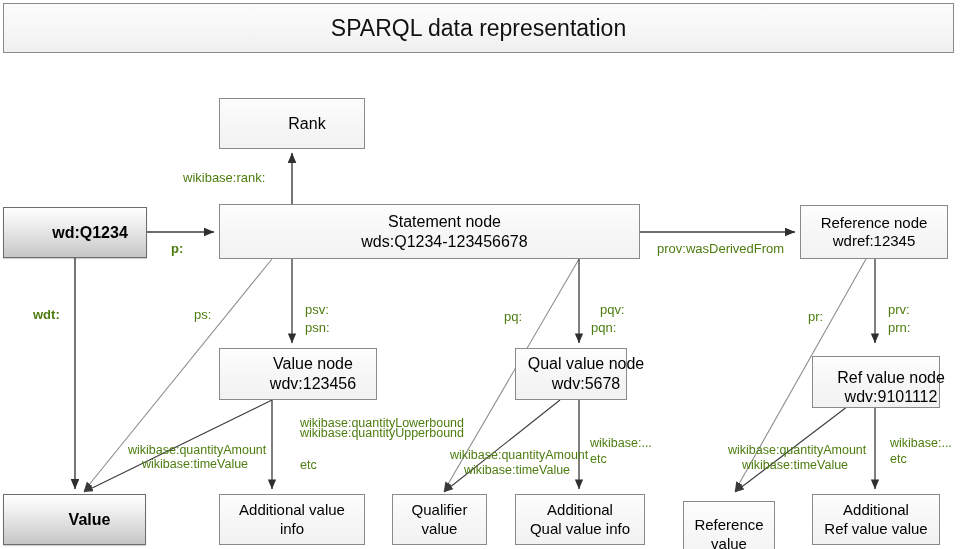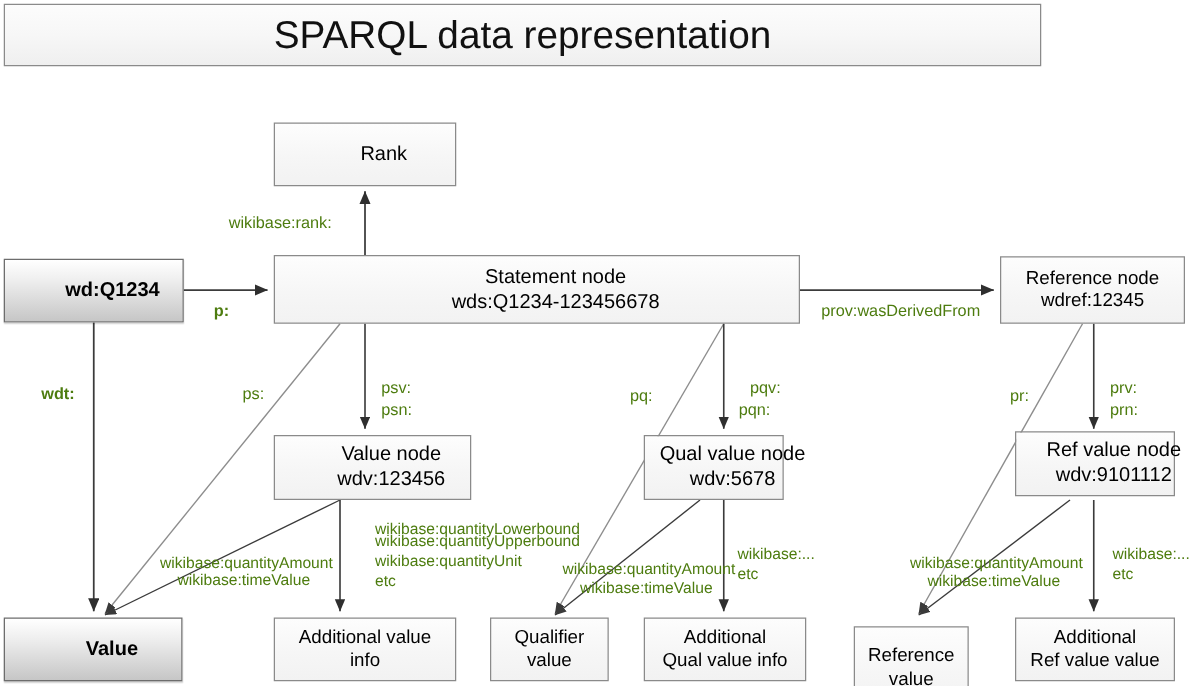--- a/index.html
+++ b/index.html
@@ -41,29 +41,29 @@
     border: 1px solid #6d6d6d;
     background: linear-gradient(to bottom, #ffffff 0%, #f0f0f0 30%, #d7d7d7 72%, #c6c6c6 100%);
     font-weight: bold;
     box-shadow: 0 1px 1px rgba(0,0,0,0.18);
   }
   .node .ln { display: block; white-space: nowrap; }
   .title-bar {
     position: absolute;
     left: 3px;
     top: 3px;
-    width: 830px;
+    width: 951px;
     height: 50px;
     box-sizing: border-box;
     border: 1px solid #8a8a8a;
     background: linear-gradient(to bottom, #fcfcfc 0%, #f7f7f7 50%, #efefef 100%);
     display: flex;
     align-items: center;
     justify-content: center;
-    font-size: 31px;
+    font-size: 23px;
     color: #111111;
     z-index: 3;
   }
   .elabel {
     position: absolute;
     font-size: 12.5px;
     color: #4d7c0f;
     white-space: nowrap;
     z-index: 4;
     line-height: 1.45;
@@ -147,21 +147,21 @@
   <div class="node fs16" style="left:219px; top:348px; width:158px; height:52px;">
     <span class="ln">Value node</span>
     <span class="ln">wdv:123456</span>
   </div>
 
   <div class="node fs16" style="left:515px; top:348px; width:112px; height:52px;">
     <span class="ln">Qual value node</span>
     <span class="ln">wdv:5678</span>
   </div>
 
-  <div class="node fs16" style="left:812px; top:345px; width:128px; height:52px;">
+  <div class="node fs16" style="left:812px; top:356px; width:128px; height:52px;justify-content:flex-end;">
     <span class="ln">Ref value node</span>
     <span class="ln">wdv:9101112</span>
   </div>
 
   <div class="node emph fs16" style="left:3px; top:494px; width:143px; height:51px;">
     <span class="ln">Value</span>
   </div>
 
   <div class="node fs15" style="left:219px; top:494px; width:146px; height:51px;">
     <span class="ln">Additional value</span>
@@ -209,21 +209,20 @@
   <div class="elabel fs13" style="left:808px; top:308px;">pr:</div>
 
   <div class="elabel fs13 stack" style="left:888px; top:300px;">prv:</div>
   <div class="elabel fs13 stack" style="left:888px; top:318px;">prn:</div>
 
   <div class="elabel" style="left:128px; top:441px;">wikibase:quantityAmount</div>
   <div class="elabel" style="left:142px; top:455px;">wikibase:timeValue</div>
 
   <div class="elabel" style="left:300px; top:414px;">wikibase:quantityLowerbound</div>
   <div class="elabel" style="left:300px; top:424px;">wikibase:quantityUpperbound</div>
-  <div class="elabel" style="left:300px; top:440px;">wikibase:quantityUnit</div>
   <div class="elabel" style="left:300px; top:456px;">etc</div>
 
   <div class="elabel" style="left:450px; top:446px;">wikibase:quantityAmount</div>
   <div class="elabel" style="left:464px; top:461px;">wikibase:timeValue</div>
 
   <div class="elabel" style="left:590px; top:434px;">wikibase:...</div>
   <div class="elabel" style="left:590px; top:450px;">etc</div>
 
   <div class="elabel" style="left:728px; top:441px;">wikibase:quantityAmount</div>
   <div class="elabel" style="left:742px; top:456px;">wikibase:timeValue</div>

